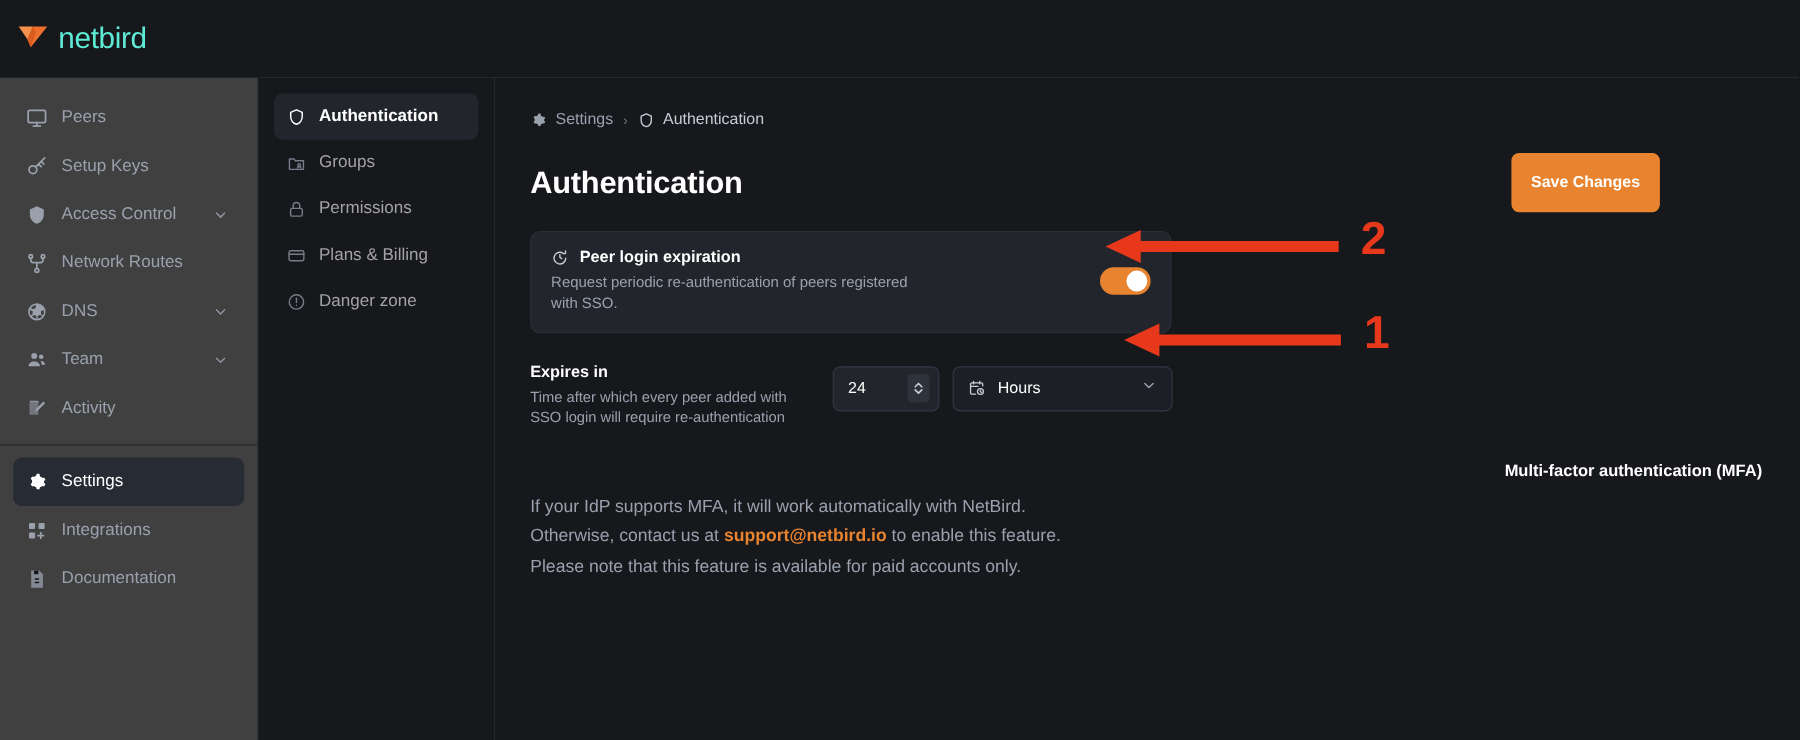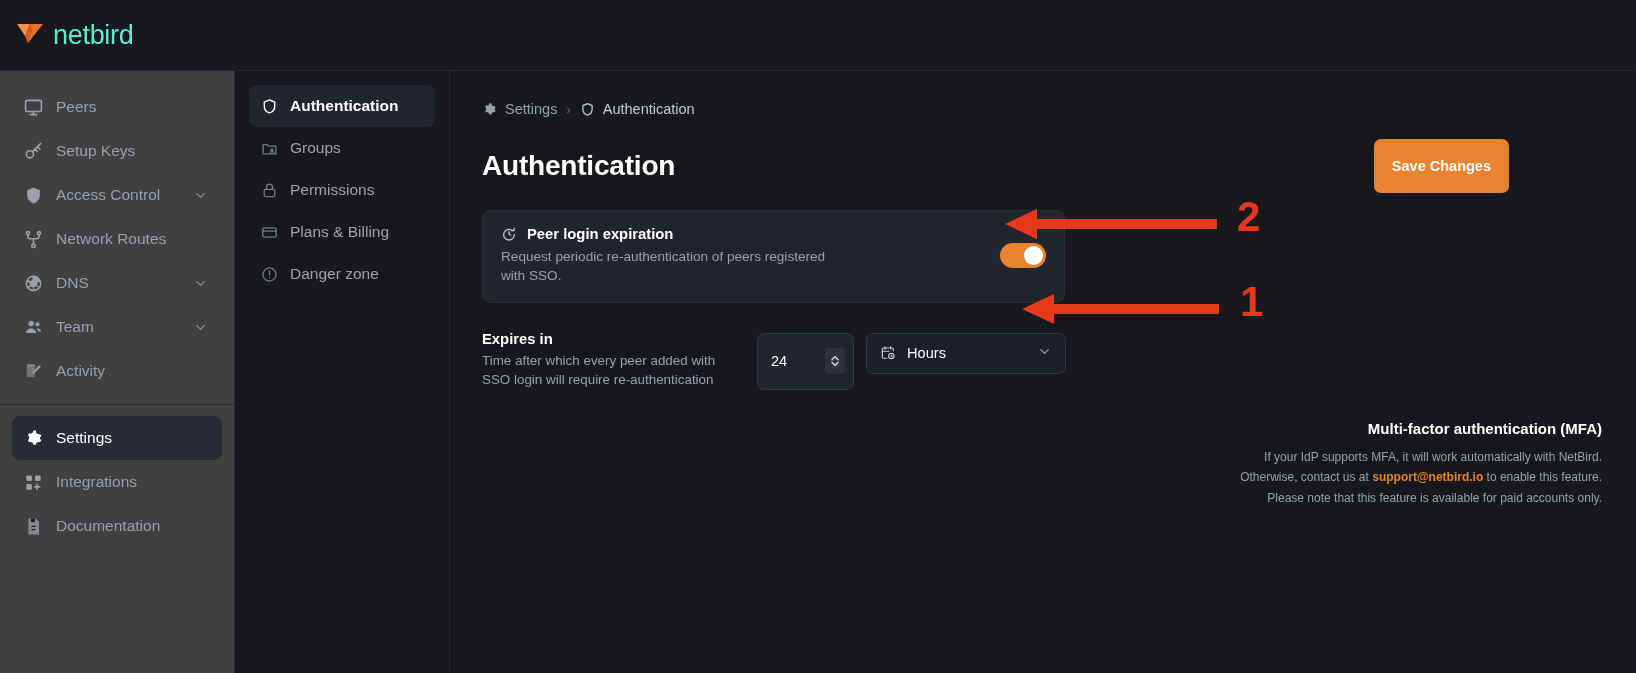--- a/index.html
+++ b/index.html
@@ -280,21 +280,21 @@
   }
   .expires-sub {
     font-size: 13.4px;
     color: #9aa1ad;
     line-height: 1.46;
     max-width: 248px;
   }
 
   .num-input {
     width: 97px;
-    height: 57px;
+    height: 41px;
     background: #22252b;
     border: 1px solid #333842;
     border-radius: 7px;
     display: flex;
     align-items: center;
     padding: 0 8px 0 13px;
     margin-top: 2px;
   }
   .num-value {
     flex: 1;
@@ -332,24 +332,23 @@
   
   .mfa { margin-top: 30px; }
   .mfa-title {
     font-size: 15px;
     font-weight: 700;
     color: #ffffff;
     margin-bottom: 10px;
     text-align: right;
   }
   .mfa-line {
-    font-size: 12px;
+    font-size: 16px;
     color: #9aa1ad;
     line-height: 1.72;
-    text-align: right;
   }
   .mfa-link {
     color: #e8832f;
     font-weight: 700;
     text-decoration: none;
     cursor: pointer;
   }
 
   
   .annot {

